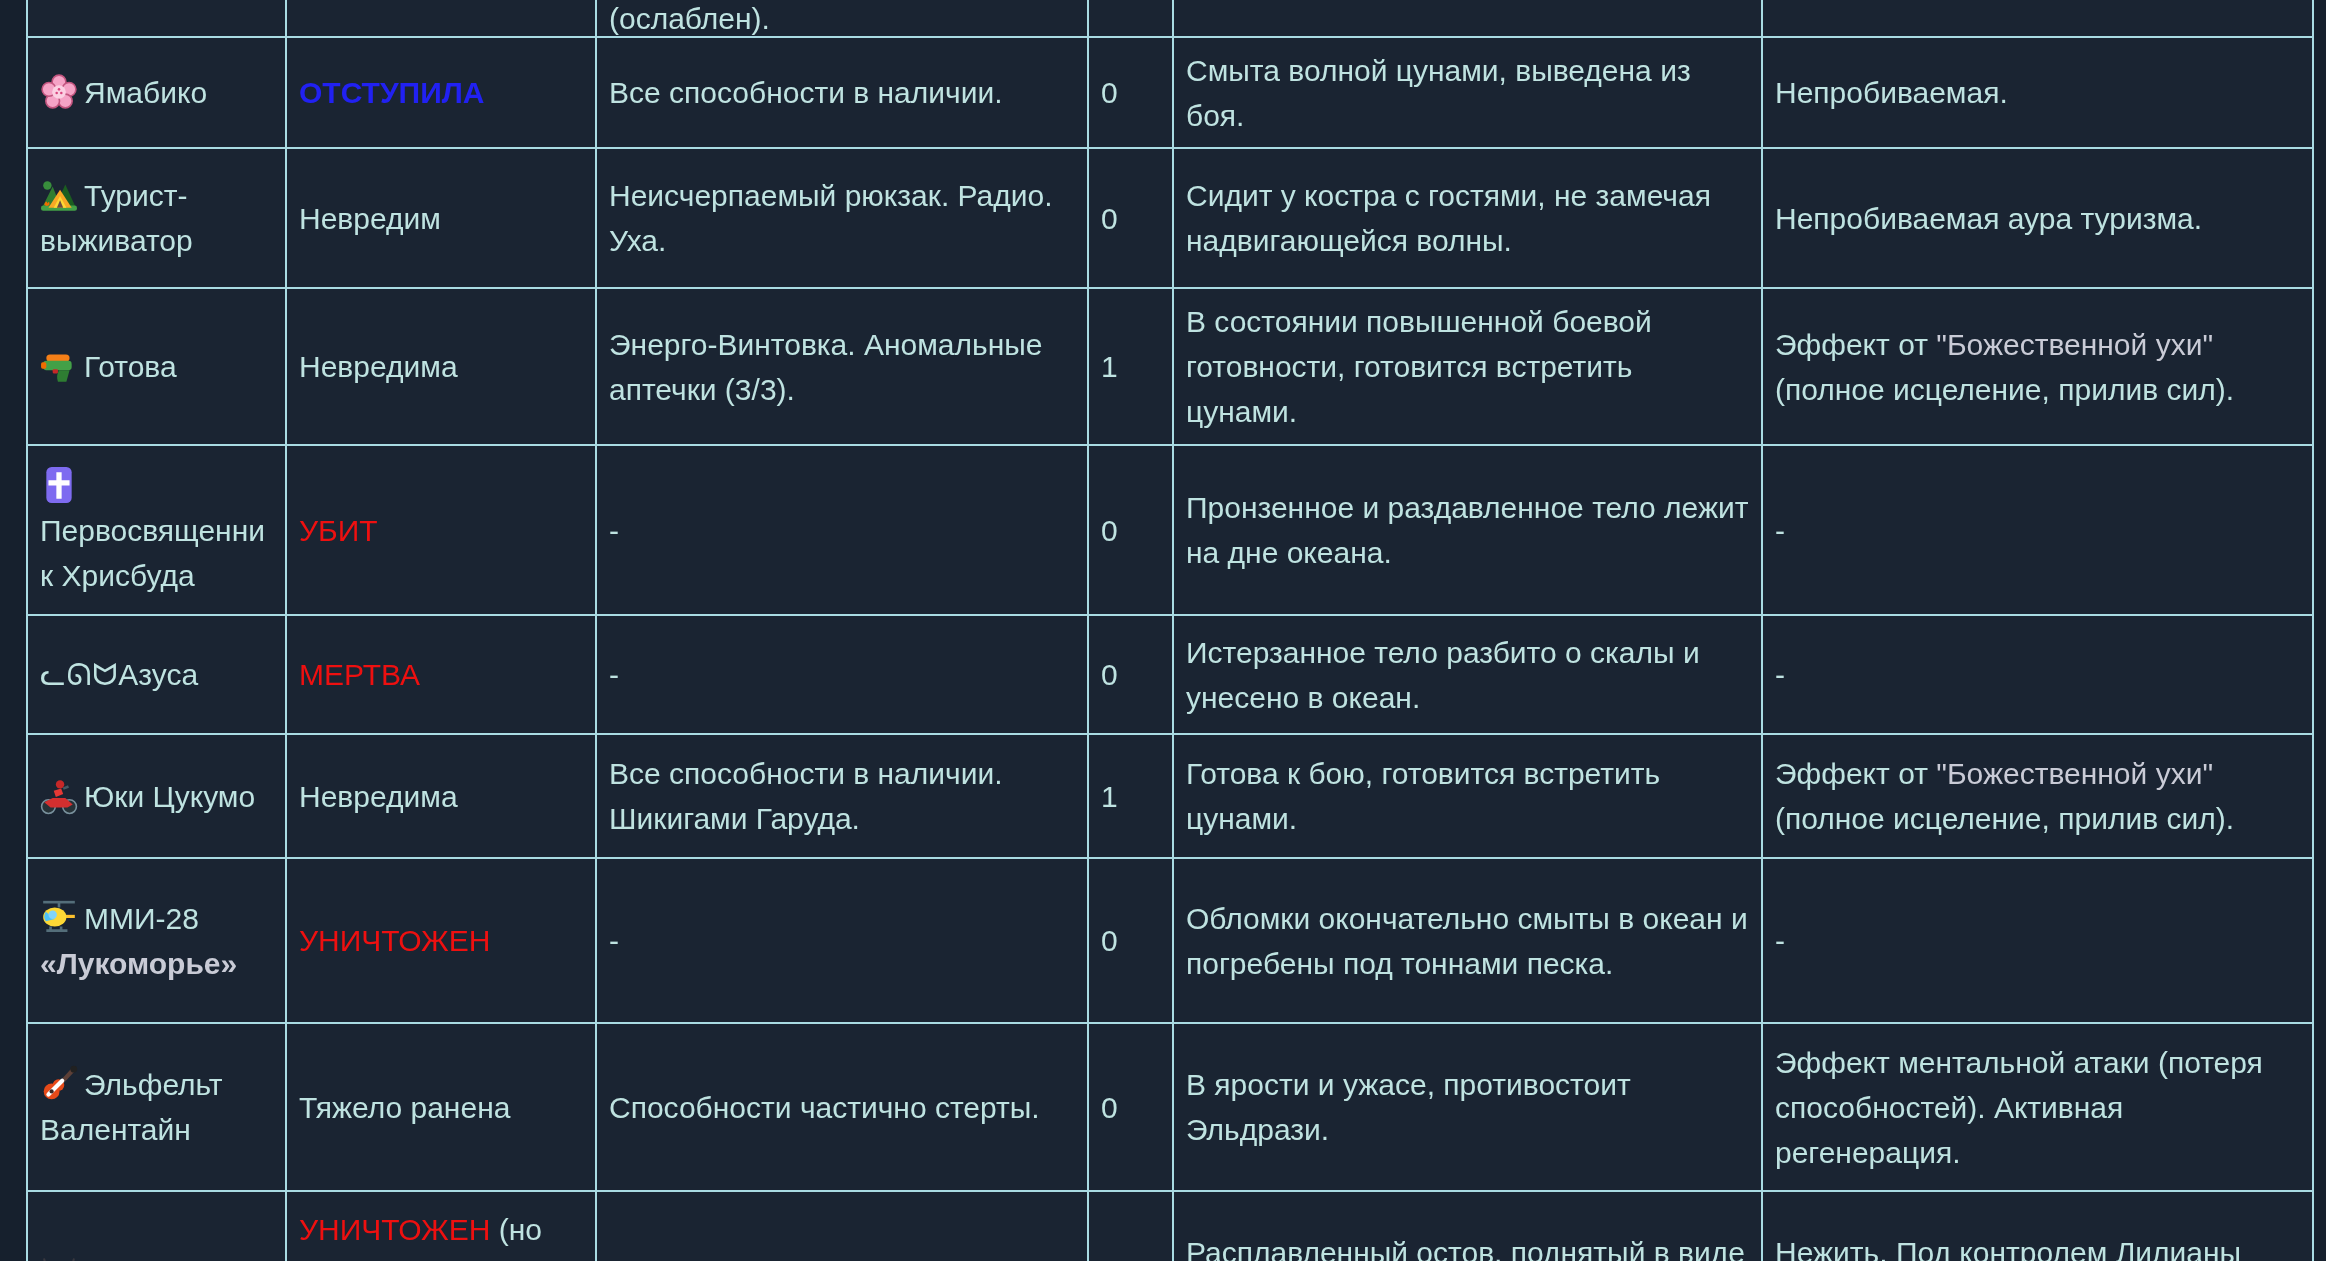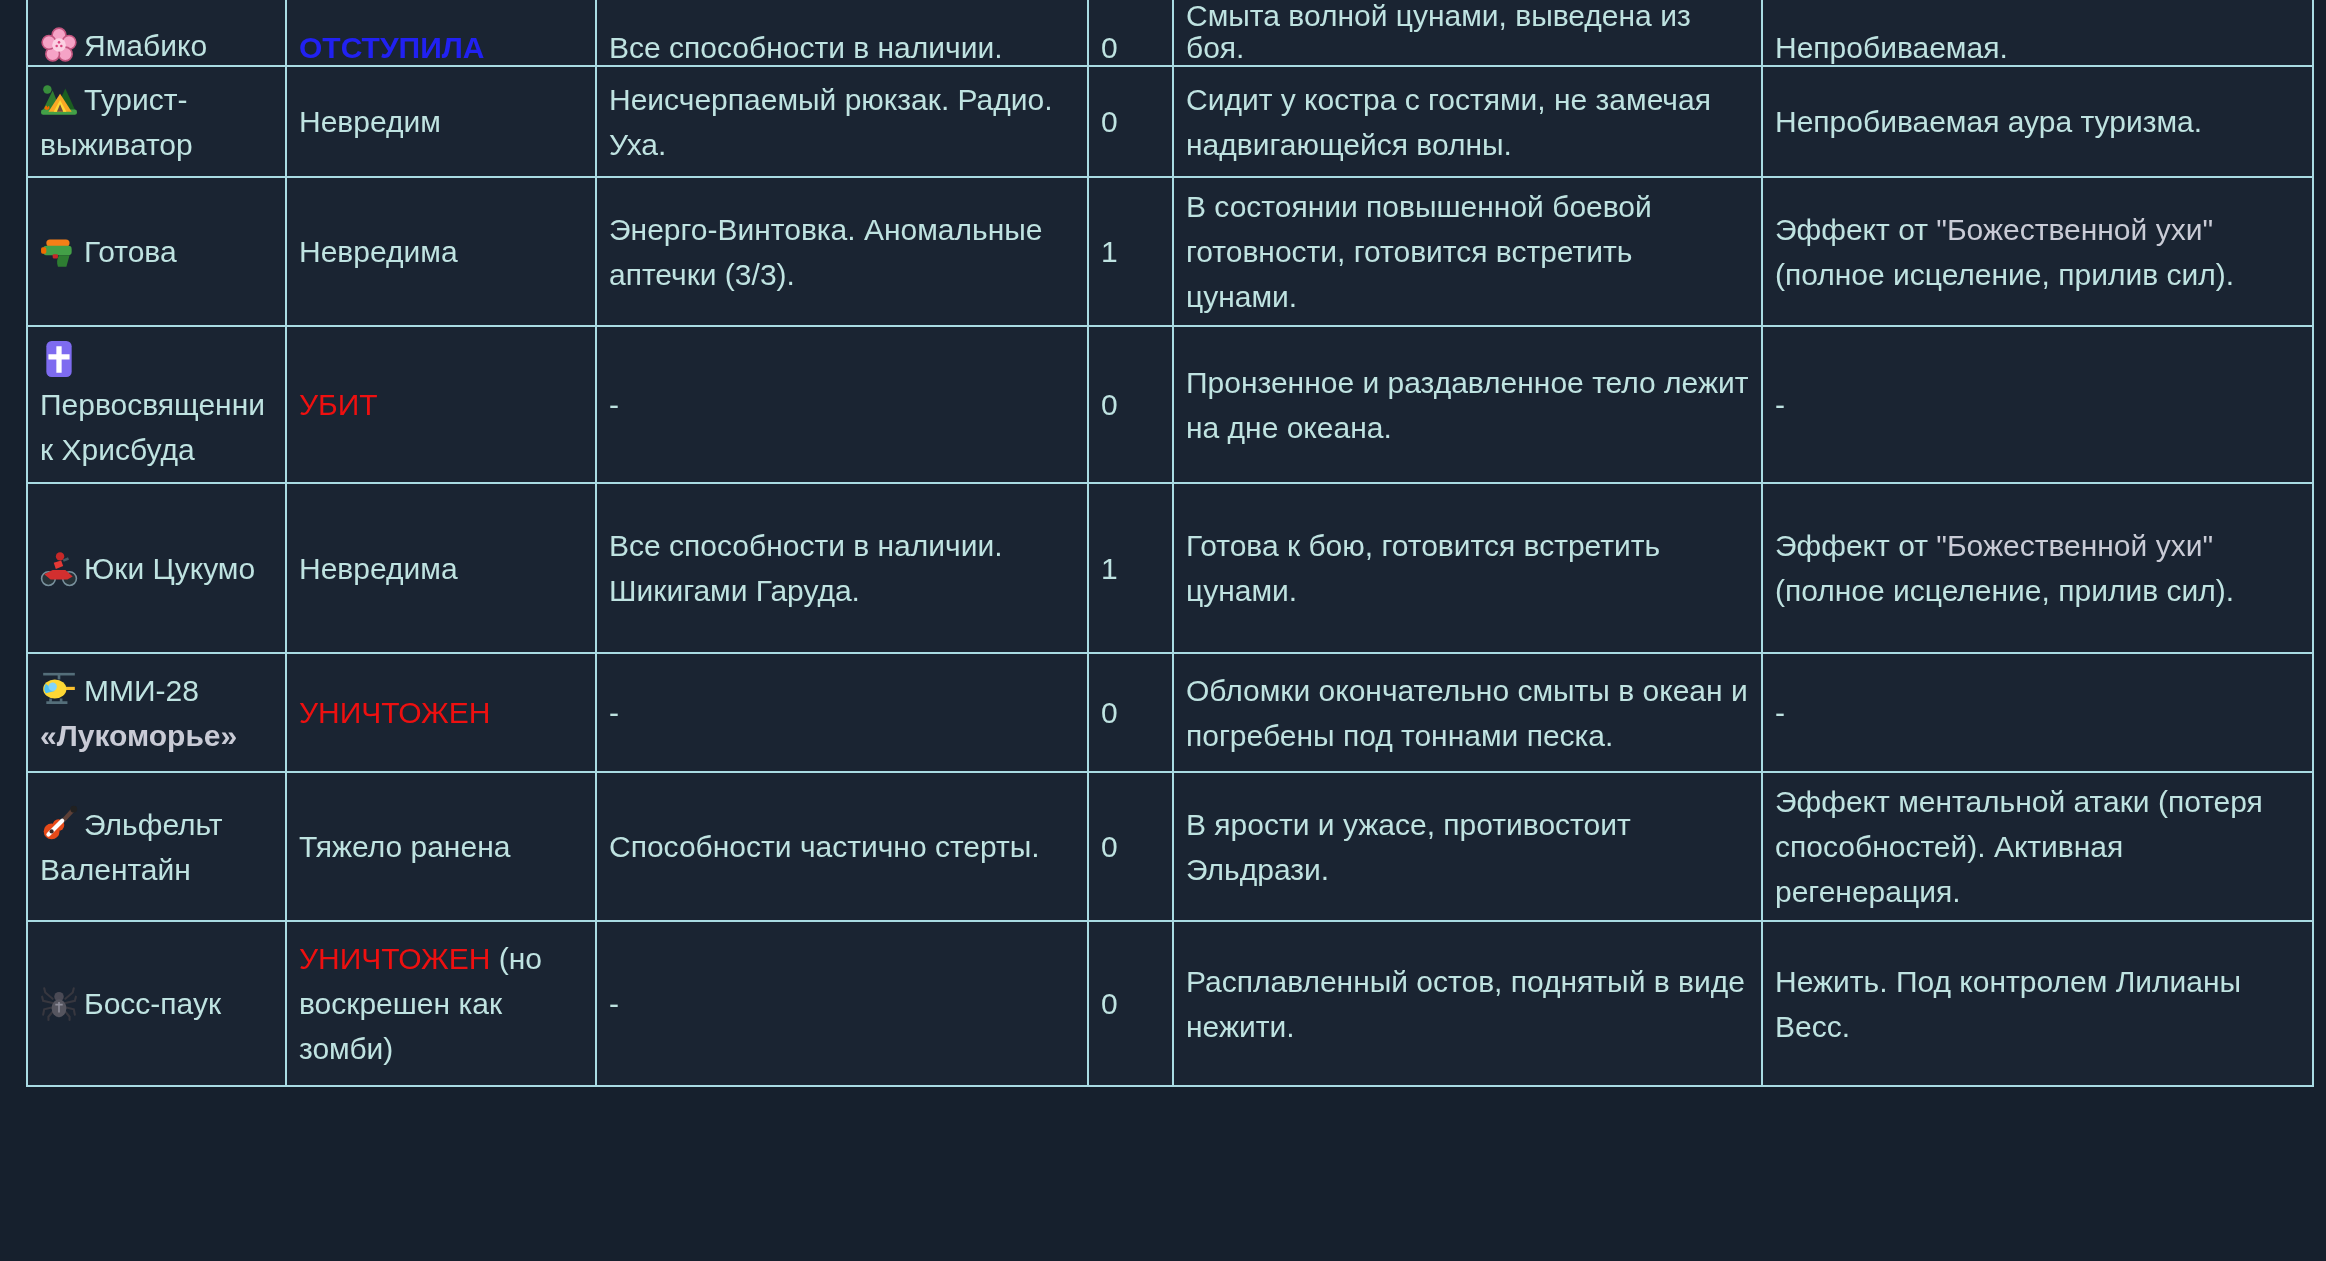--- a/index.html
+++ b/index.html
@@ -69,20 +69,28 @@
     <colgroup>
       <col style="width:259px">
       <col style="width:310px">
       <col style="width:492px">
       <col style="width:85px">
       <col style="width:589px">
       <col style="width:551px">
     </colgroup>
     <tbody>
         <tr>
+          <td class="col-name"></td>
+          <td></td>
+          <td><span class="seg-p">(ослаблен).</span></td>
+          <td></td>
+          <td></td>
+          <td></td>
+        </tr>
+        <tr>
           <td class="col-name"><span class="emoji"><svg viewBox="0 0 36 36">
                 <g fill="#f5a3c6" stroke="#c2557f" stroke-width="1.5">
                   <circle cx="18" cy="8.5" r="6.5"></circle>
                   <circle cx="27.5" cy="15.5" r="6.5"></circle>
                   <circle cx="24" cy="26.5" r="6.5"></circle>
                   <circle cx="12" cy="26.5" r="6.5"></circle>
                   <circle cx="8.5" cy="15.5" r="6.5"></circle>
                 </g>
                 <circle cx="18" cy="18" r="6.5" fill="#fbd0e2"></circle>
                 <g fill="#d9447e">
@@ -133,20 +141,28 @@
                 <rect x="6" y="1" width="24" height="34" rx="5" fill="#7e6bf0"></rect>
                 <path d="M15.5 6 h5 v7.5 H28 v5 h-7.5 V31 h-5 V18.5 H8 v-5 h7.5 Z" fill="#ffffff"></path>
               </svg></span><span class="seg-b">Первосвященник Хрисбуда</span></td>
           <td><span class="seg-dead">УБИТ</span></td>
           <td><span class="seg-p">-</span></td>
           <td>0</td>
           <td><span class="seg-p">Пронзенное и раздавленное тело лежит на дне океана.</span></td>
           <td><span class="seg-p">-</span></td>
         </tr>
         <tr>
+          <td class="col-name"><span class="kaomoji">ᓚᘏᗢ</span><span class="seg-b">Азуса</span></td>
+          <td><span class="seg-dead">МЕРТВА</span></td>
+          <td><span class="seg-p">-</span></td>
+          <td>0</td>
+          <td><span class="seg-p">Истерзанное тело разбито о скалы и унесено в океан.</span></td>
+          <td><span class="seg-p">-</span></td>
+        </tr>
+        <tr>
           <td class="col-name"><span class="emoji"><svg viewBox="0 0 36 36">
                 <circle cx="8" cy="28" r="6.5" fill="#263238" stroke="#78909c" stroke-width="1.5"></circle>
                 <circle cx="28" cy="28" r="6.5" fill="#263238" stroke="#78909c" stroke-width="1.5"></circle>
                 <path d="M4 24 L12 20 L24 20 L31 26 L26 29 L10 29 Z" fill="#d32f2f"></path>
                 <path d="M13 13 L20 11 L22 16 L15 19 Z" fill="#e53935"></path>
                 <circle cx="19" cy="7" r="4" fill="#c62828"></circle>
                 <path d="M22 11 L27 9" stroke="#455a64" stroke-width="2.5"></path>
               </svg></span><span class="seg-b">Юки Цукумо</span></td>
           <td><span class="seg-p">Невредима</span></td>
           <td><span class="seg-p">Все способности в наличии. Шикигами Гаруда.</span></td>

